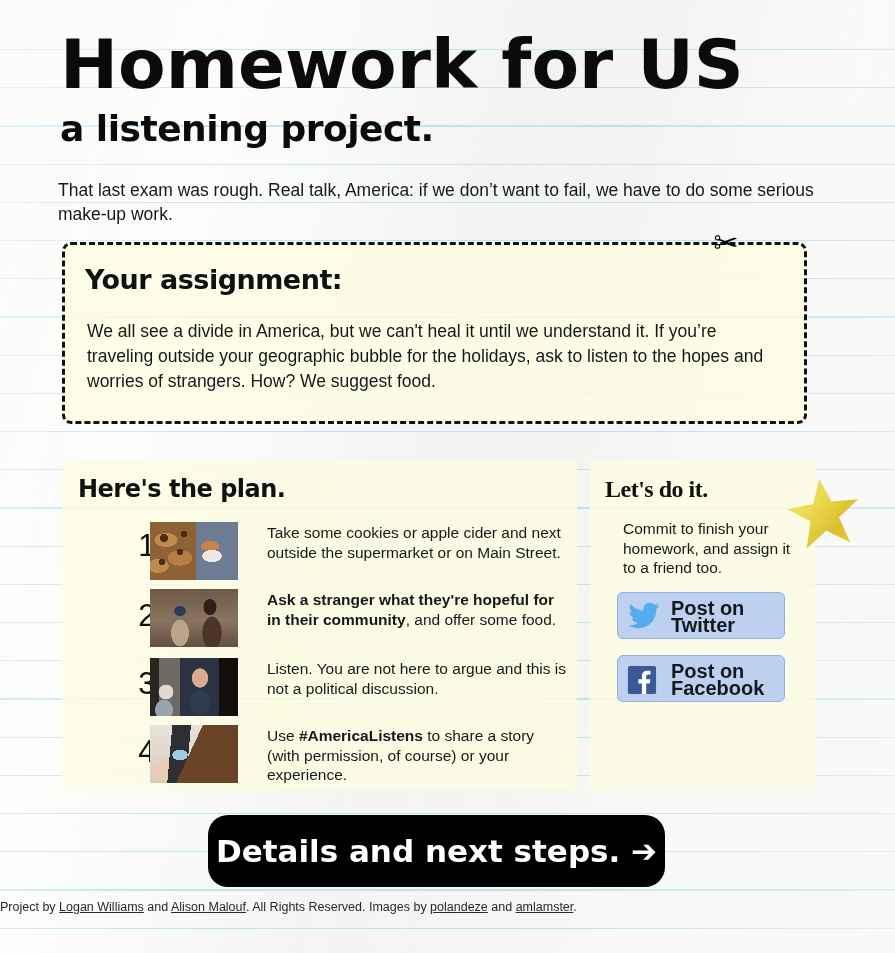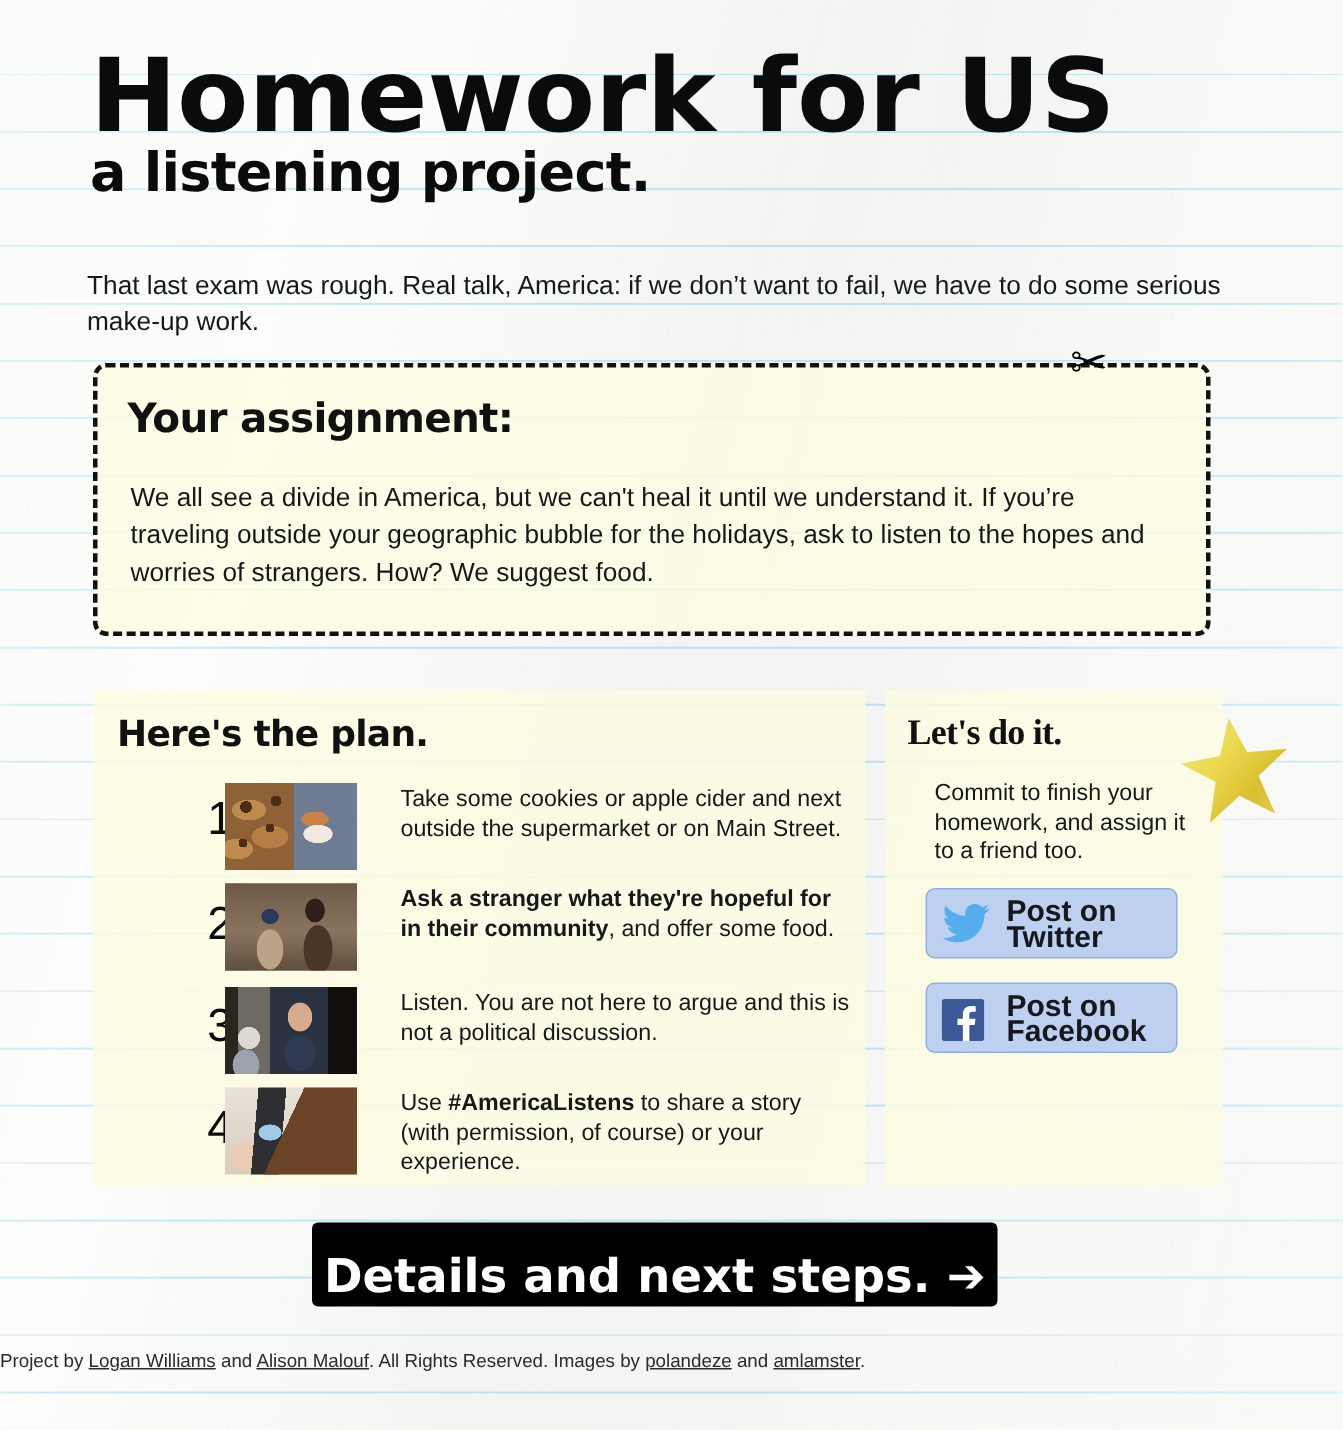--- a/index.html
+++ b/index.html
@@ -44,21 +44,21 @@
   }
 
   
   #title{
     position:absolute;left:60px;top:28px;
     font-size:68px;line-height:74px;color:#0b0b0b;
     letter-spacing:0px;white-space:nowrap;
     transform:scaleX(1.02);transform-origin:left center;
   }
   #subtitle{
-    position:absolute;left:60px;top:94px;
+    position:absolute;left:60px;top:107px;
     font-size:36px;line-height:44px;color:#0b0b0b;white-space:nowrap;
   }
   #intro{
     position:absolute;left:58px;top:178px;width:760px;
     font-size:17.5px;line-height:24px;color:#17181a;
   }
 
   
   #assign{
     position:absolute;left:62px;top:242px;width:745px;height:182px;
@@ -172,22 +172,22 @@
   .soc-ico{position:absolute;left:9px;top:9px;width:34px;height:29px;}
 
   
   #star{
     position:absolute;left:786px;top:468px;width:76px;height:92px;
     transform:rotate(-8deg);
   }
 
   
   #cta{
-    position:absolute;left:208px;top:815px;width:457px;height:56px;
-    background:#000;border-radius:4px;
+    position:absolute;left:208px;top:815px;width:457px;height:72px;
+    background:#000;border-radius:20px;
   }
   #cta-label{
     position:absolute;inset:0;
     font-size:31px;line-height:72px;color:#fff;text-align:center;
     letter-spacing:0px;
   }
 
   
   #footer{
     position:absolute;left:0;top:899px;width:737px;

